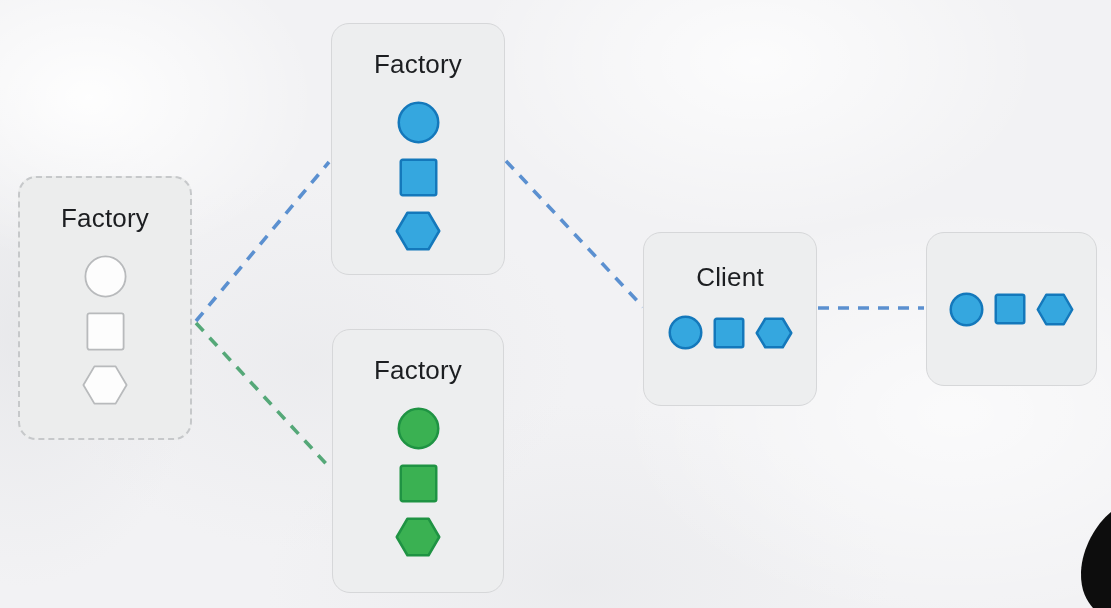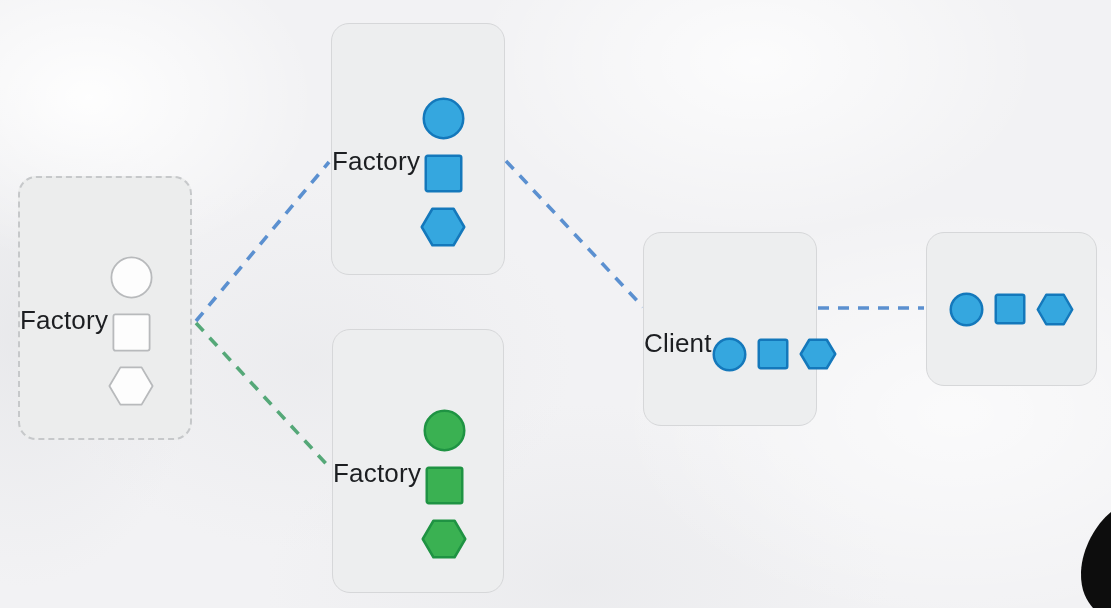--- a/index.html
+++ b/index.html
@@ -26,20 +26,21 @@
     left: 0; top: 0;
     width: 100%; height: 100%;
   }
   .node {
     position: absolute;
     box-sizing: border-box;
     background: #edeeef;
     border: 1px solid #d6d7d9;
     border-radius: 18px;
     display: flex;
+    flex-direction: column;
     align-items: center;
   }
   .node.dashed {
     border: 2px dashed #c6c8ca;
     background: #eceded;
   }
   .node-label {
     font-size: 26px;
     line-height: 32px;
     color: #1c1e21;
@@ -97,21 +98,21 @@
             <circle cx="21.5" cy="21.5" r="19.75" fill="#3ab152" stroke="#1f9343" stroke-width="2.5" stroke-linejoin="round"></circle>
           </svg>
           <svg width="39" height="39" viewBox="0 0 39 39" class="shape">
             <rect x="1.75" y="1.75" width="35.5" height="35.5" rx="2" fill="#3ab152" stroke="#1f9343" stroke-width="2.5" stroke-linejoin="round"></rect>
           </svg>
           <svg width="46" height="40" viewBox="0 0 46 40" class="shape">
             <polygon points="1.75,20 12.420000000000002,1.75 33.58,1.75 44.25,20 33.58,38.25 12.420000000000002,38.25" fill="#3ab152" stroke="#1f9343" stroke-width="2.5" stroke-linejoin="round"></polygon>
           </svg>
         </div>
       </div>
-      <div class="node" style="left: 643px; top: 232px; width: 174px; height: 194px; padding-top: 28px;">
+      <div class="node" style="left: 643px; top: 232px; width: 174px; height: 174px; padding-top: 28px;">
         <div class="node-label">Client</div>
         <div class="shape-group row" style="margin-top: 22px;">
           <svg width="35" height="35" viewBox="0 0 35 35" class="shape">
             <circle cx="17.5" cy="17.5" r="15.75" fill="#35a7df" stroke="#1478bb" stroke-width="2.5" stroke-linejoin="round"></circle>
           </svg>
           <svg width="32" height="32" viewBox="0 0 32 32" class="shape">
             <rect x="1.75" y="1.75" width="28.5" height="28.5" rx="2" fill="#35a7df" stroke="#1478bb" stroke-width="2.5" stroke-linejoin="round"></rect>
           </svg>
           <svg width="38" height="32" viewBox="0 0 38 32" class="shape">
             <polygon points="1.75,16 10.260000000000002,1.75 27.74,1.75 36.25,16 27.74,30.25 10.260000000000002,30.25" fill="#35a7df" stroke="#1478bb" stroke-width="2.5" stroke-linejoin="round"></polygon>

